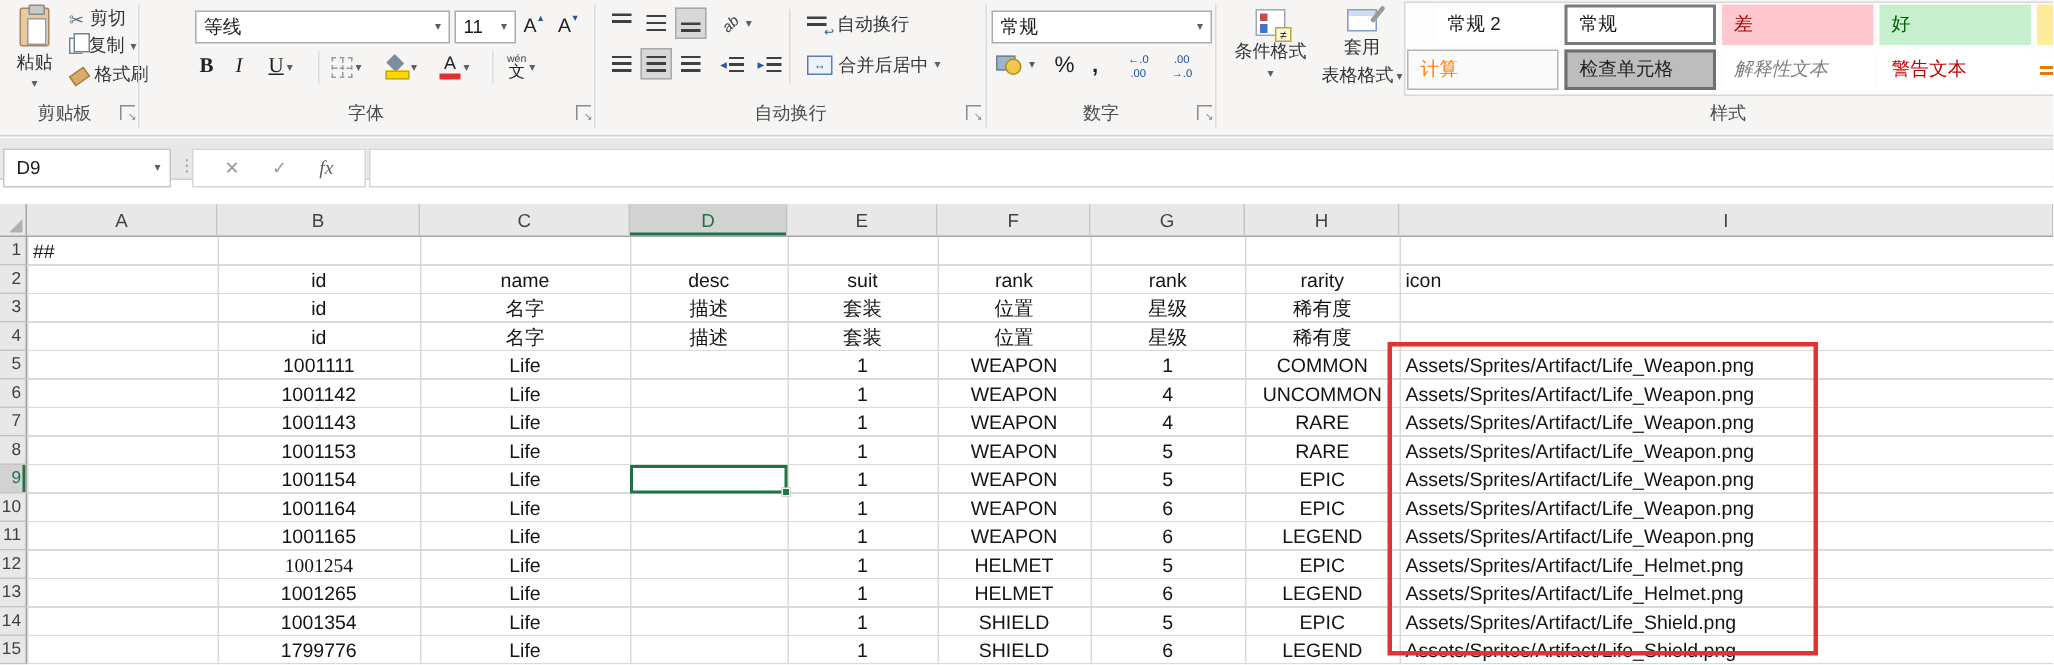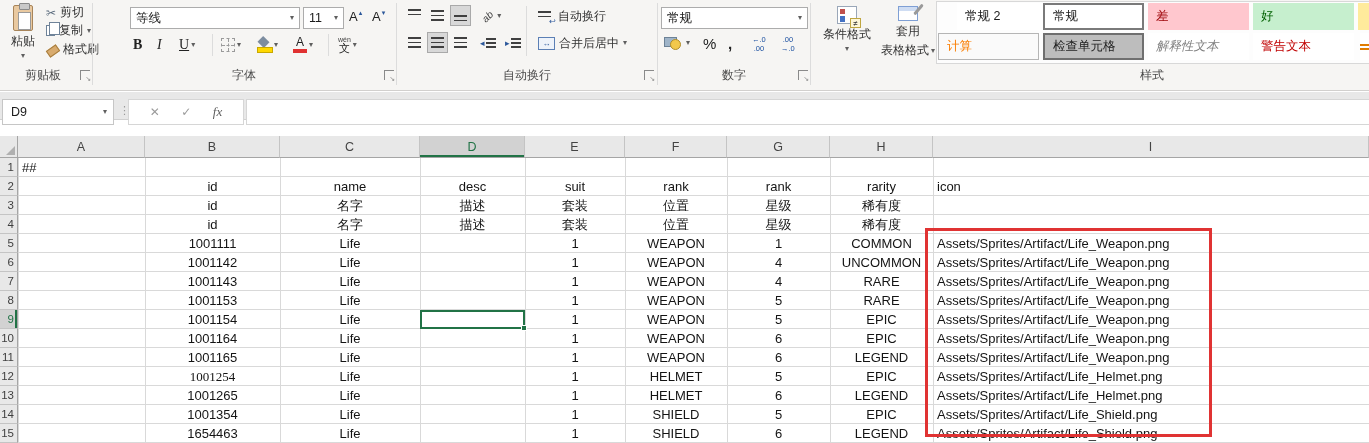--- a/index.html
+++ b/index.html
@@ -469,21 +469,21 @@
         <div class="cell al" style="left: 933px; top: 228px; width: 436px;">Assets/Sprites/Artifact/Life_Helmet.png</div>
         <div class="row-h" style="top: 247px;">14</div>
         <div class="cell ac" style="left: 145px; top: 247px; width: 135px;">1001354</div>
         <div class="cell ac" style="left: 280px; top: 247px; width: 140px;">Life</div>
         <div class="cell ac" style="left: 525px; top: 247px; width: 100px;">1</div>
         <div class="cell ac" style="left: 625px; top: 247px; width: 102px;">SHIELD</div>
         <div class="cell ac" style="left: 727px; top: 247px; width: 103px;">5</div>
         <div class="cell ac" style="left: 830px; top: 247px; width: 103px;">EPIC</div>
         <div class="cell al" style="left: 933px; top: 247px; width: 436px;">Assets/Sprites/Artifact/Life_Shield.png</div>
         <div class="row-h" style="top: 266px;">15</div>
-        <div class="cell ac" style="left: 145px; top: 266px; width: 135px;">1654463</div>
+        <div class="cell ac" style="left: 145px; top: 266px; width: 135px;">1799776</div>
         <div class="cell ac" style="left: 280px; top: 266px; width: 140px;">Life</div>
         <div class="cell ac" style="left: 525px; top: 266px; width: 100px;">1</div>
         <div class="cell ac" style="left: 625px; top: 266px; width: 102px;">SHIELD</div>
         <div class="cell ac" style="left: 727px; top: 266px; width: 103px;">6</div>
         <div class="cell ac" style="left: 830px; top: 266px; width: 103px;">LEGEND</div>
         <div class="cell al" style="left: 933px; top: 266px; width: 436px;">Assets/Sprites/Artifact/Life_Shield.png</div>
       </div>
     <div id="active-cell" style="left: 420px; top: 174px; width: 105px; height: 19px;">
       <span class="handle"></span>
     </div>

